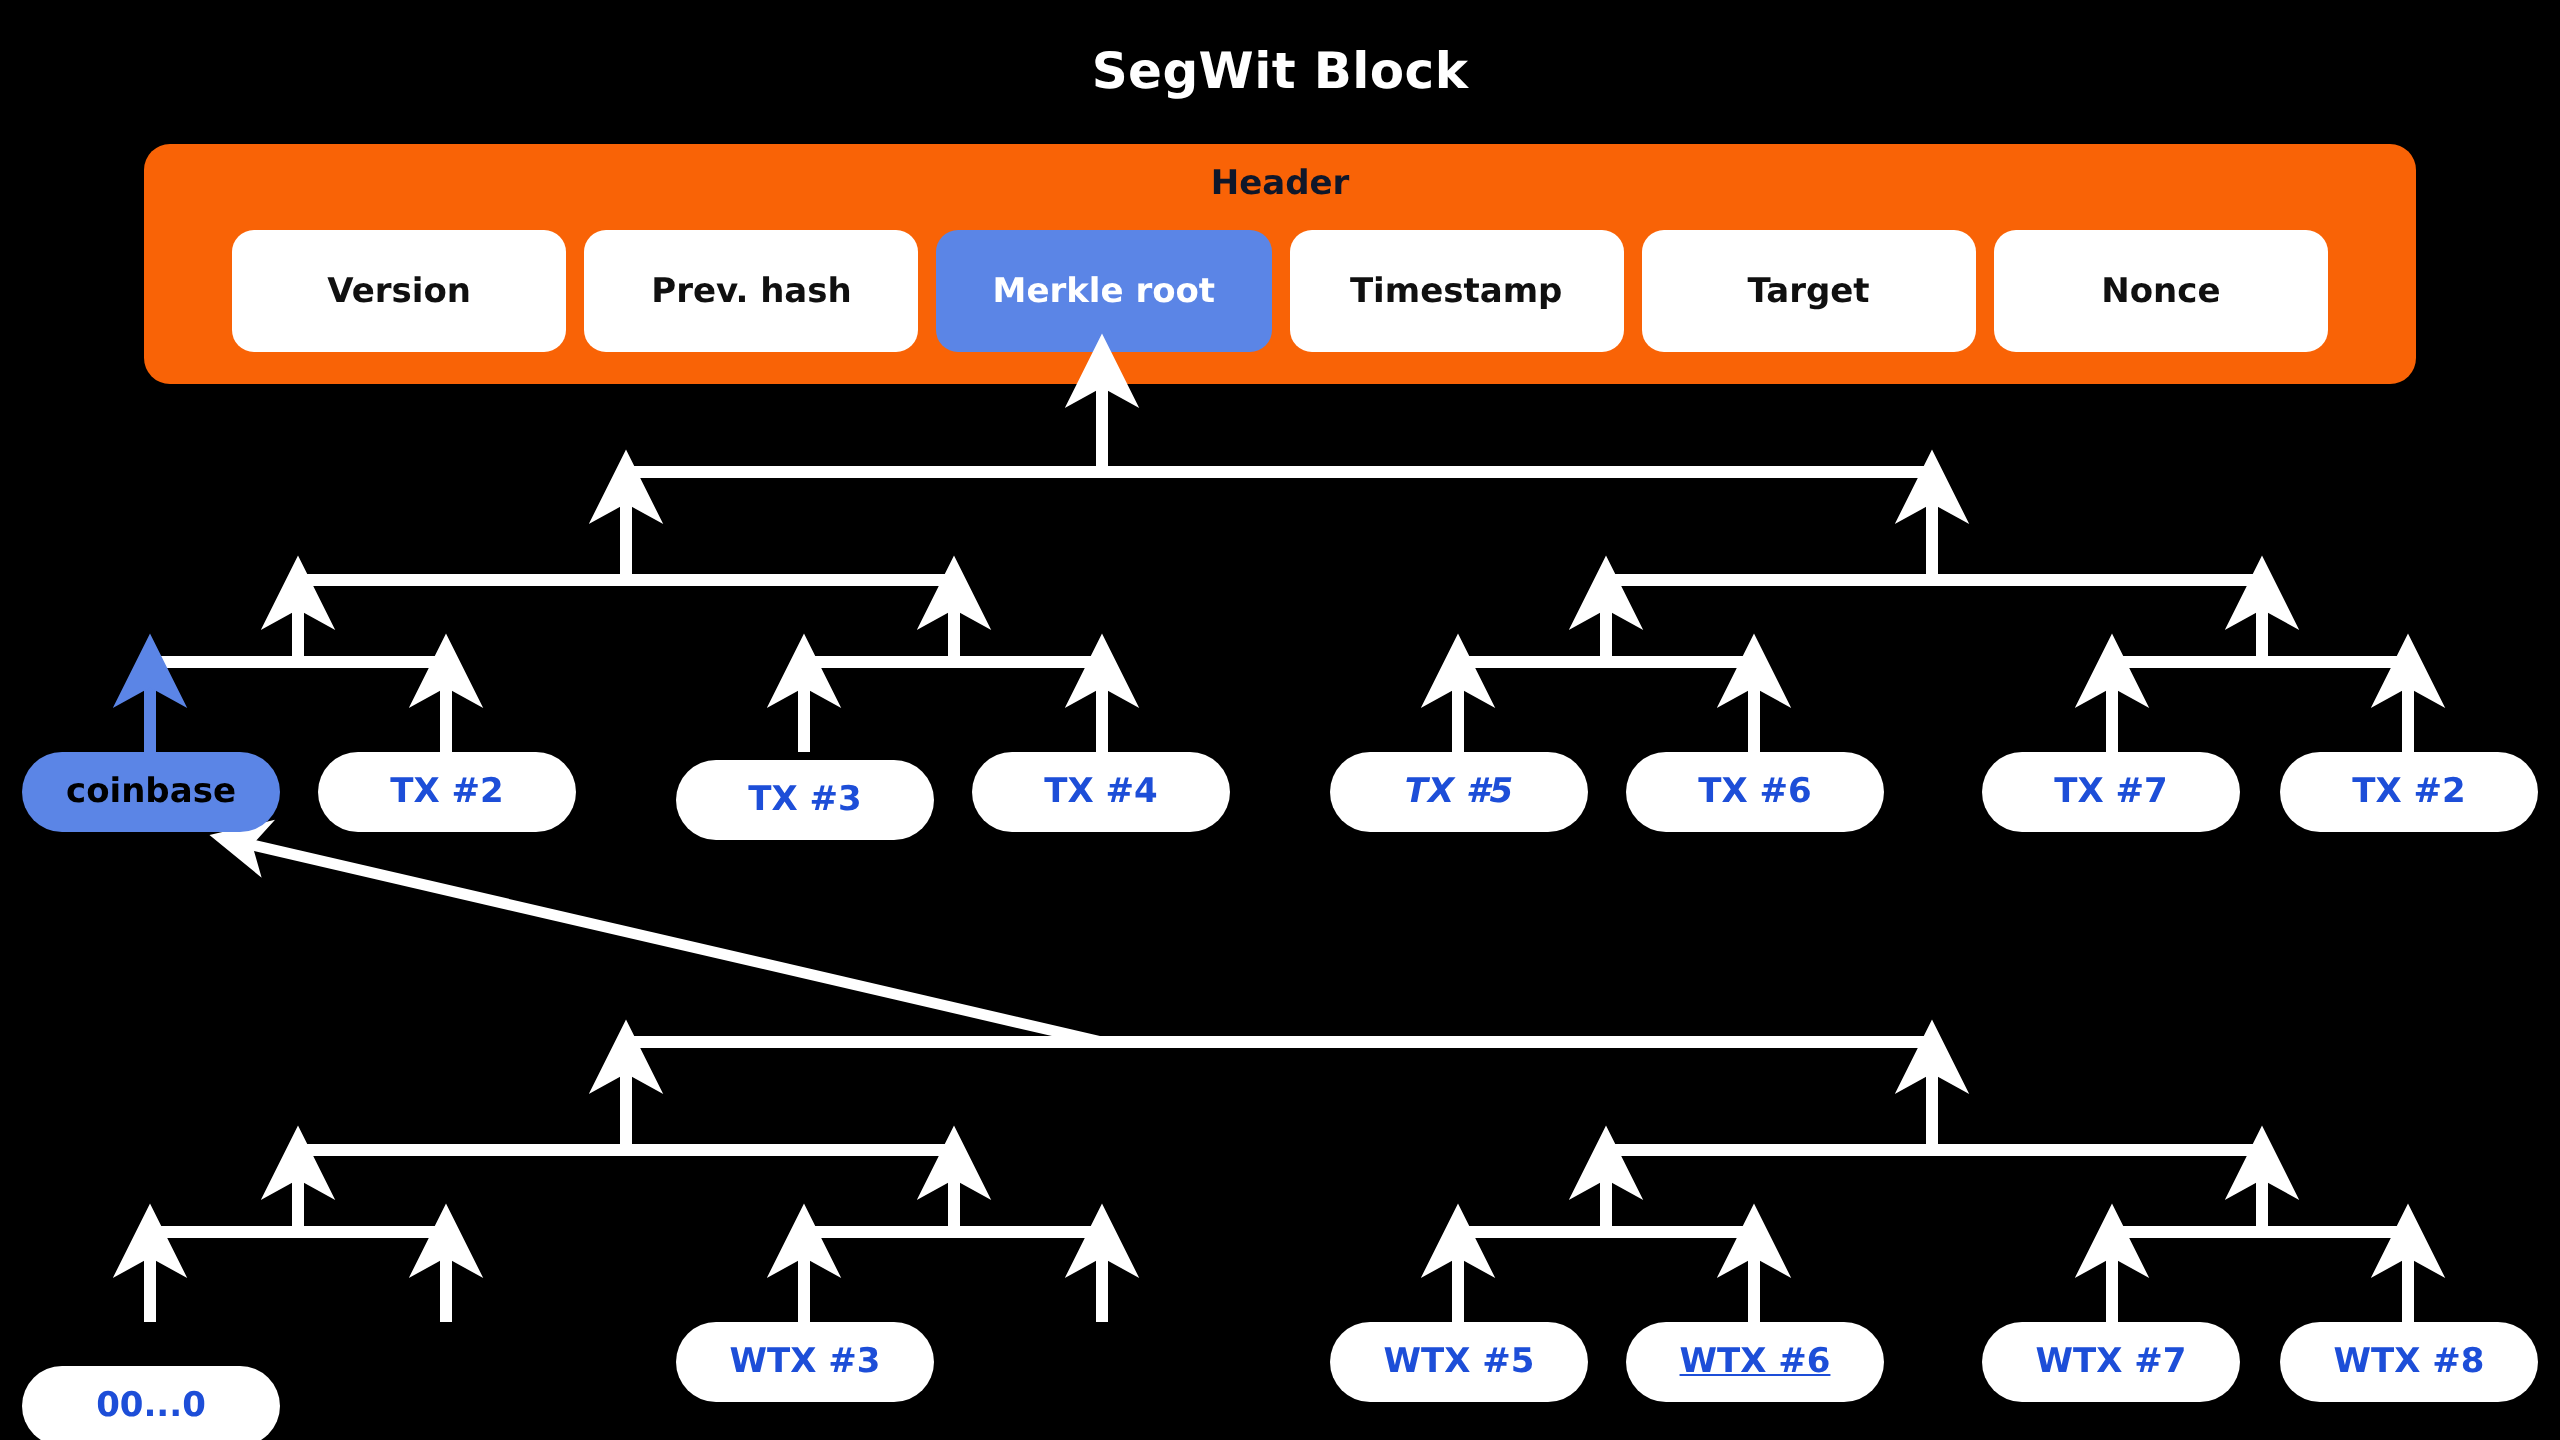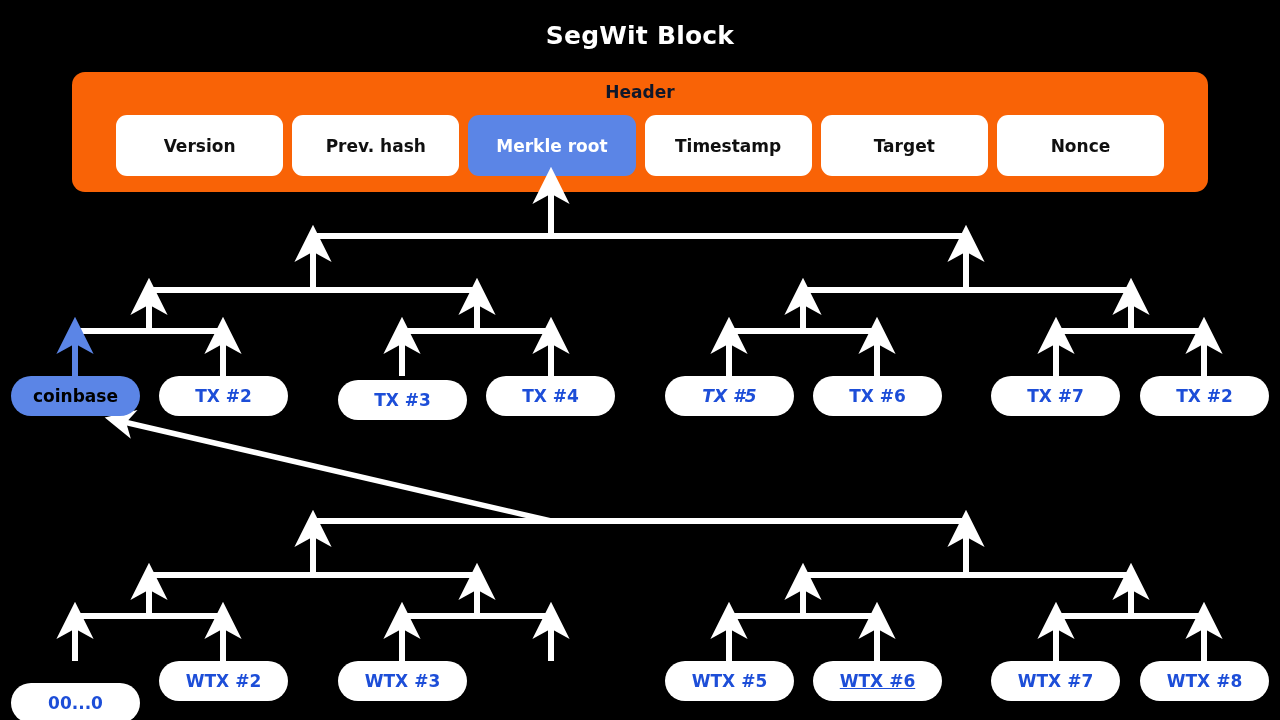--- a/index.html
+++ b/index.html
@@ -205,20 +205,19 @@
   <div class="leaf accent" style="left:11px;  top:376px; width:129px;">coinbase</div>
   <div class="leaf" style="left:159px; top:376px; width:129px;">TX #2</div>
   <div class="leaf" style="left:338px; top:380px; width:129px;">TX #3</div>
   <div class="leaf" style="left:486px; top:376px; width:129px;">TX #4</div>
   <div class="leaf" style="left:665px; top:376px; width:129px;font-style:italic;">TX #5</div>
   <div class="leaf" style="left:813px; top:376px; width:129px;">TX #6</div>
   <div class="leaf" style="left:991px; top:376px; width:129px;">TX #7</div>
   <div class="leaf" style="left:1140px;top:376px; width:129px;">TX #2</div>
 
   <div class="leaf" style="left:11px;  top:683px; width:129px;">00...0</div>
-  <div class="leaf" style="left:159px; top:661px; width:129px;">WTX #2</div>
   <div class="leaf" style="left:338px; top:661px; width:129px;">WTX #3</div>
   <div class="leaf" style="left:665px; top:661px; width:129px;">WTX #5</div>
   <div class="leaf" style="left:813px; top:661px; width:129px;text-decoration:underline;">WTX #6</div>
   <div class="leaf" style="left:991px; top:661px; width:129px;">WTX #7</div>
   <div class="leaf" style="left:1140px;top:661px; width:129px;">WTX #8</div>
 
 </div>
 
 </body></html>

